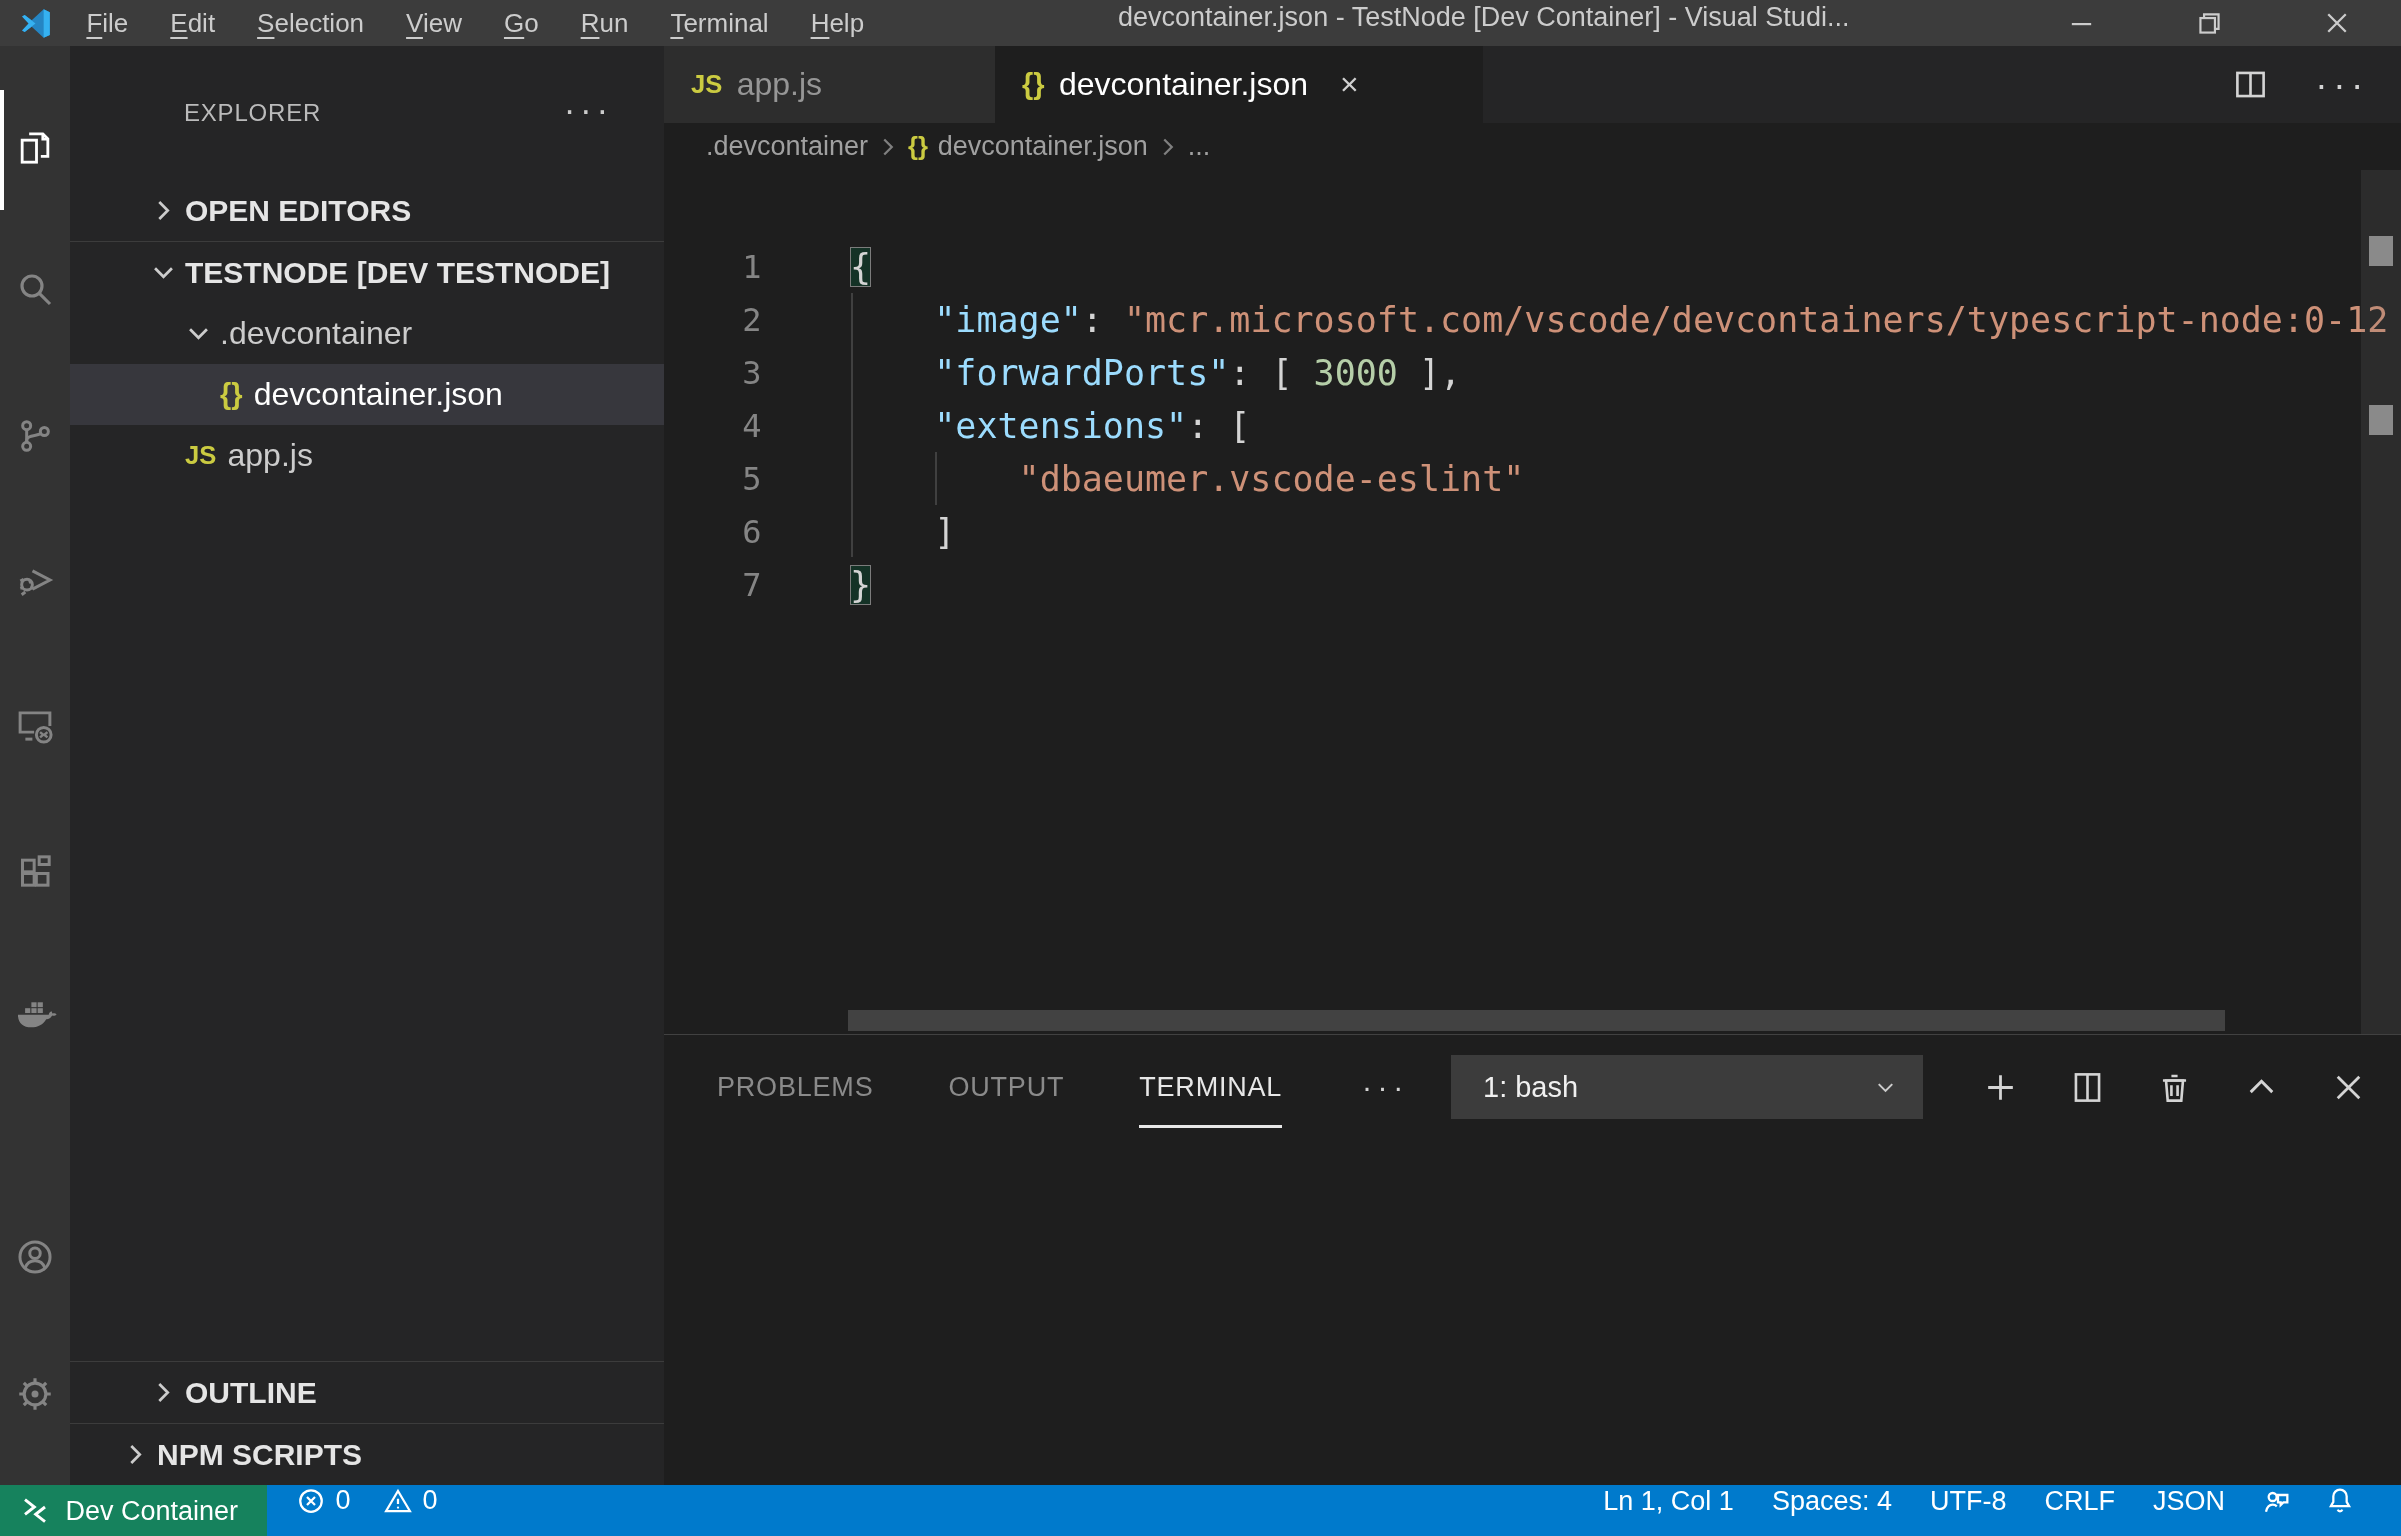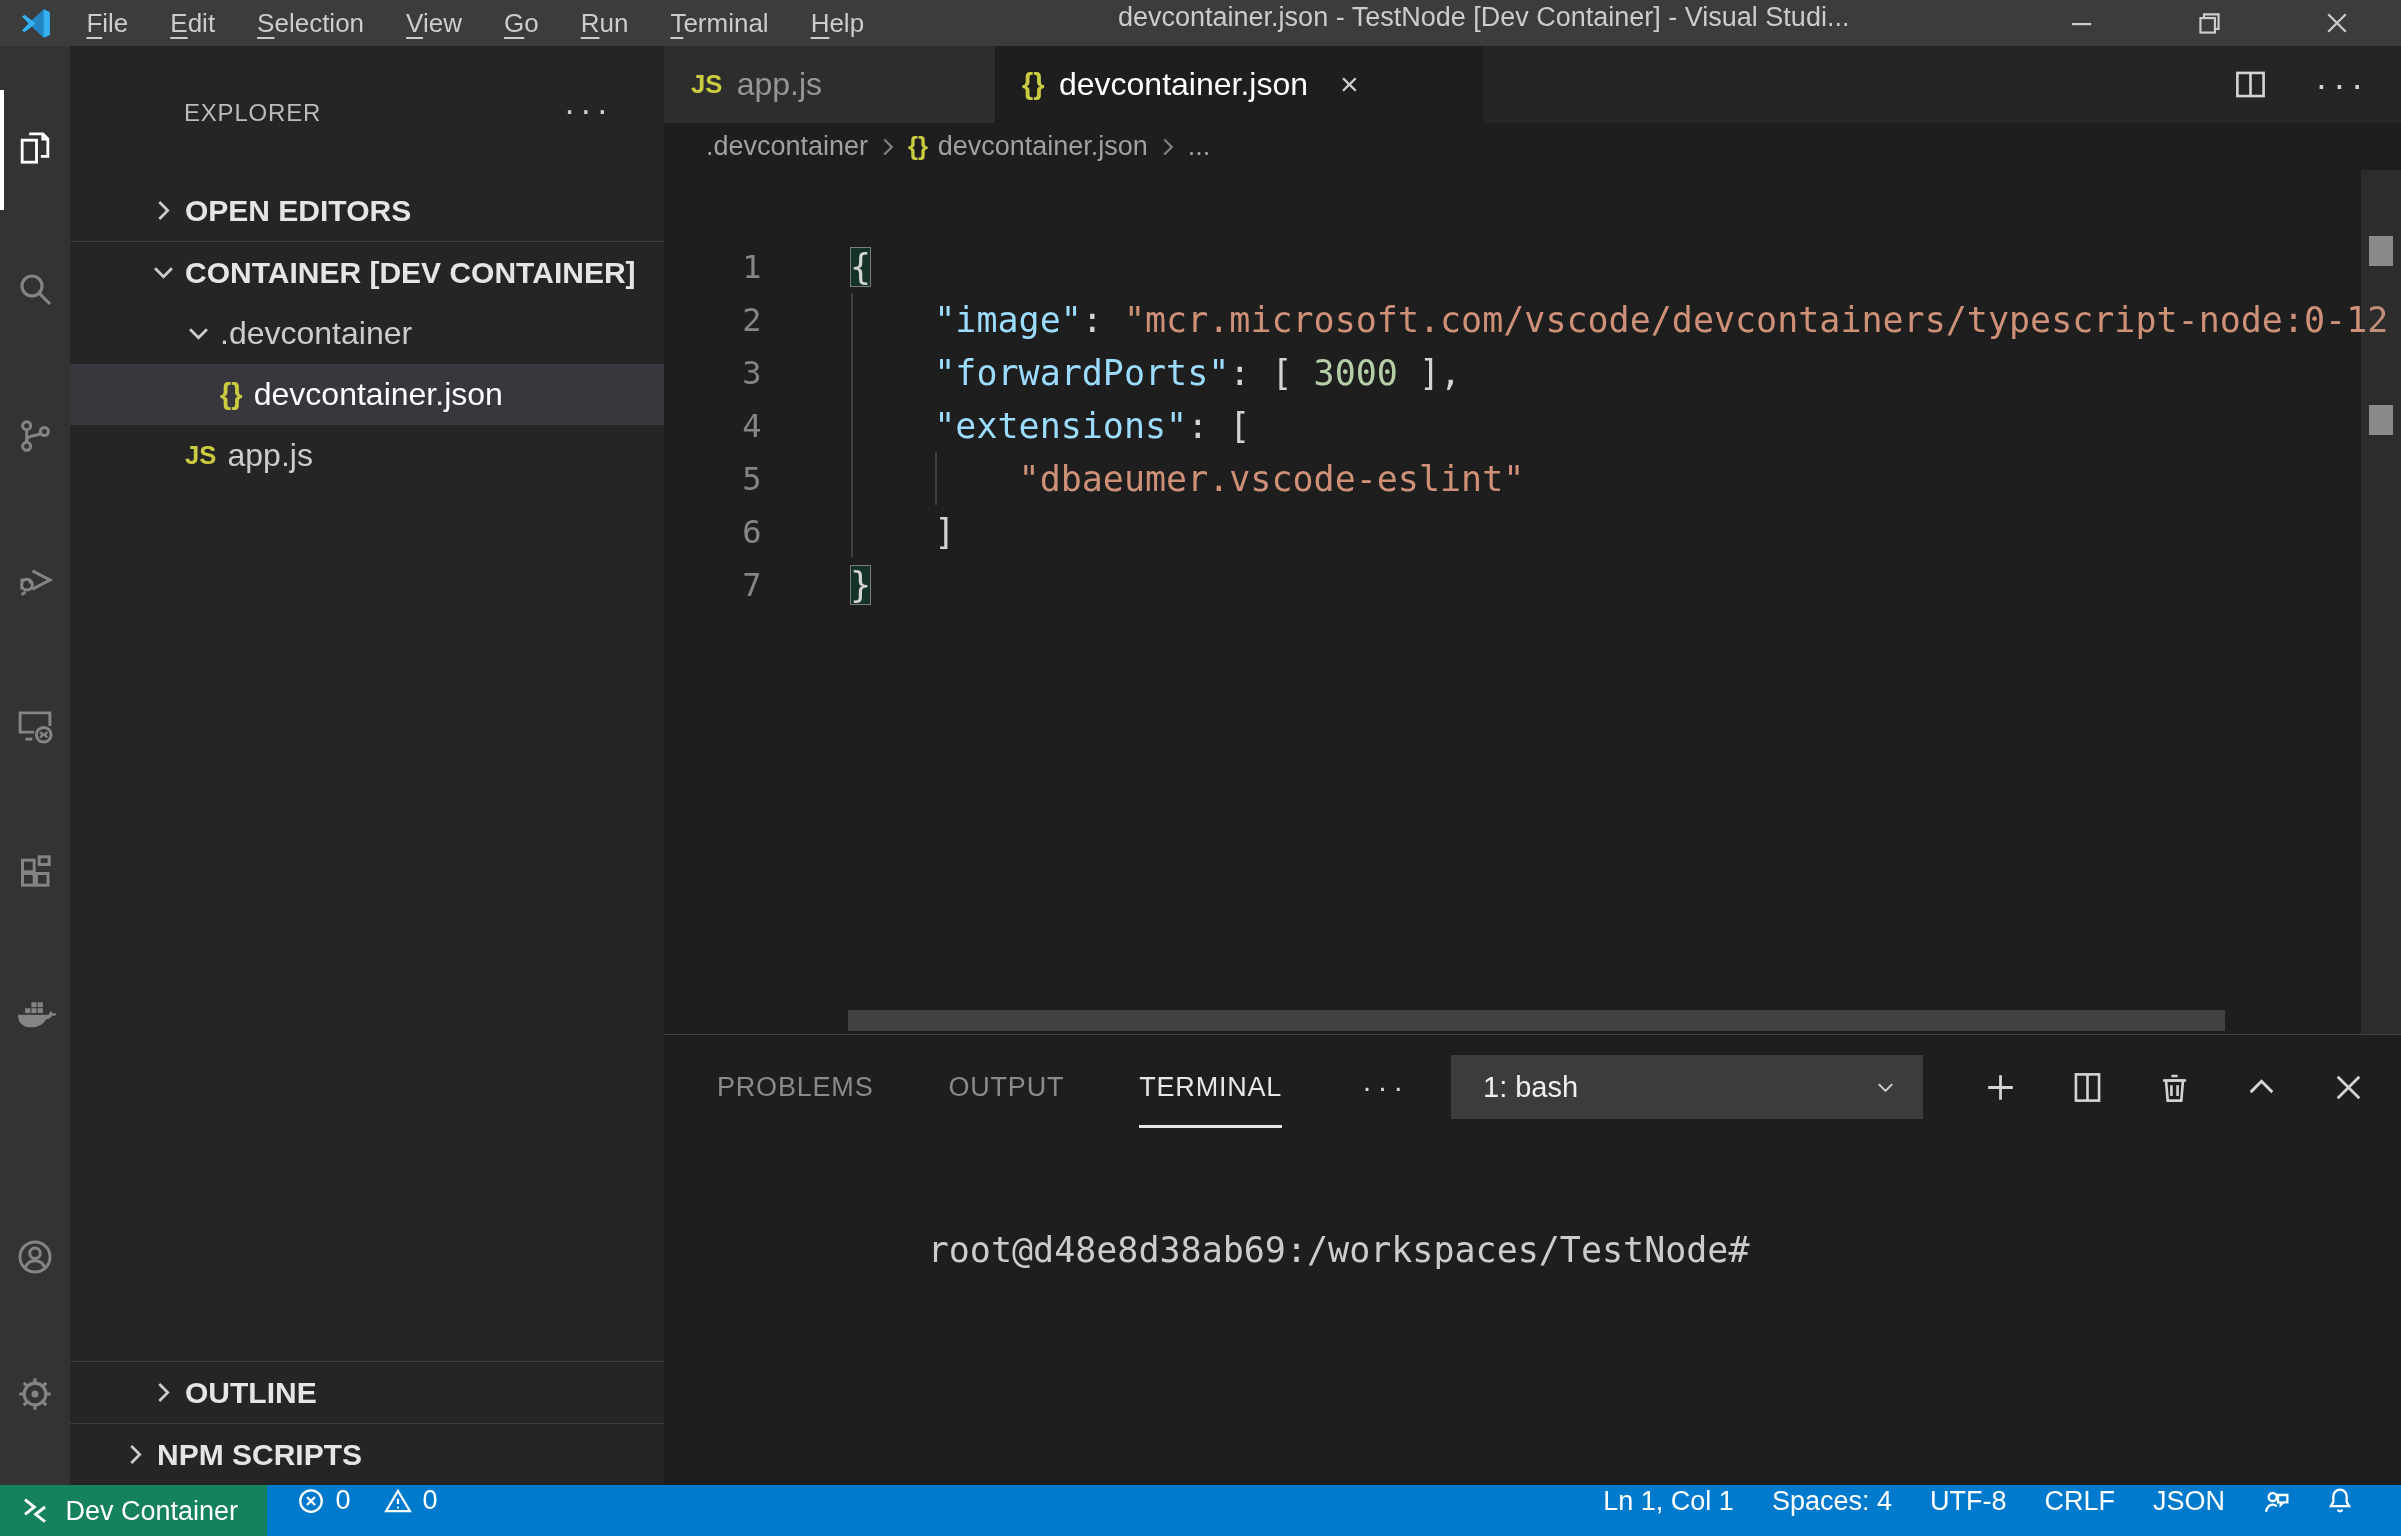--- a/index.html
+++ b/index.html
@@ -240,21 +240,21 @@
             <svg class="chev " viewBox="0 0 16 16">
               <path d="M5.5 3l5 5-5 5" fill="none" stroke="#cccccc" stroke-width="1.6"></path>
             </svg>
             <span class="tree-label">OPEN EDITORS</span>
           </div>
           <div class="tree-divider"></div>
           <div class="tree-row bold" style="padding-left: 80px;">
             <svg class="chev down" viewBox="0 0 16 16">
               <path d="M5.5 3l5 5-5 5" fill="none" stroke="#cccccc" stroke-width="1.6"></path>
             </svg>
-            <span class="tree-label">CONTAINER [DEV CONTAINER]</span>
+            <span class="tree-label">TESTNODE [DEV TESTNODE]</span>
           </div>
           <div class="tree-row" style="padding-left: 115px;">
             <svg class="chev down" viewBox="0 0 16 16">
               <path d="M5.5 3l5 5-5 5" fill="none" stroke="#cccccc" stroke-width="1.6"></path>
             </svg>
             <span class="tree-label">.devcontainer</span>
           </div>
           <div class="tree-row selected" style="padding-left: 150px;">
             <span class="ficon json">{}</span>
             <span class="tree-label">devcontainer.json</span>
@@ -383,23 +383,20 @@
             <svg width="37" height="37" viewBox="0 0 24 24" fill="none" stroke="#d4d4d4" stroke-width="1.9">
                 <path d="M5 15l7-7 7 7"></path>
               </svg>
           </div>
           <div class="picon">
             <svg width="37" height="37" viewBox="0 0 24 24" stroke="#d4d4d4" stroke-width="1.8">
                 <path d="M5 5l14 14M19 5L5 19"></path>
               </svg>
           </div>
         </div>
-        <div class="term-body">
-          <span>root@d48e8d38ab69:/workspaces/TestNode#</span>
-        </div>
       </div>
     </div>
   </div>
 
   <div class="statusbar">
     <div class="sb-remote">
       <svg width="32" height="32" viewBox="0 0 24 24" fill="none" stroke="#ffffff" stroke-width="2.2">
         <path d="M4.5 3.5l7 5.5-7 5.5"></path>
           <path d="M19.5 9l-7 5.5 7 5.5"></path>
       </svg>

